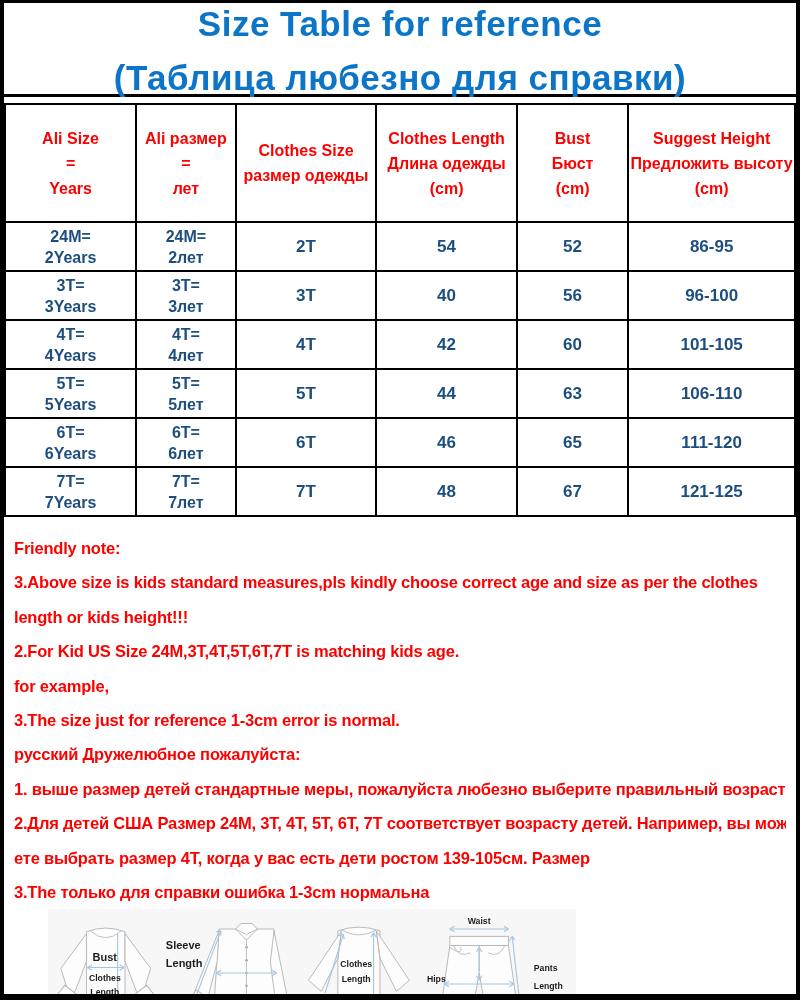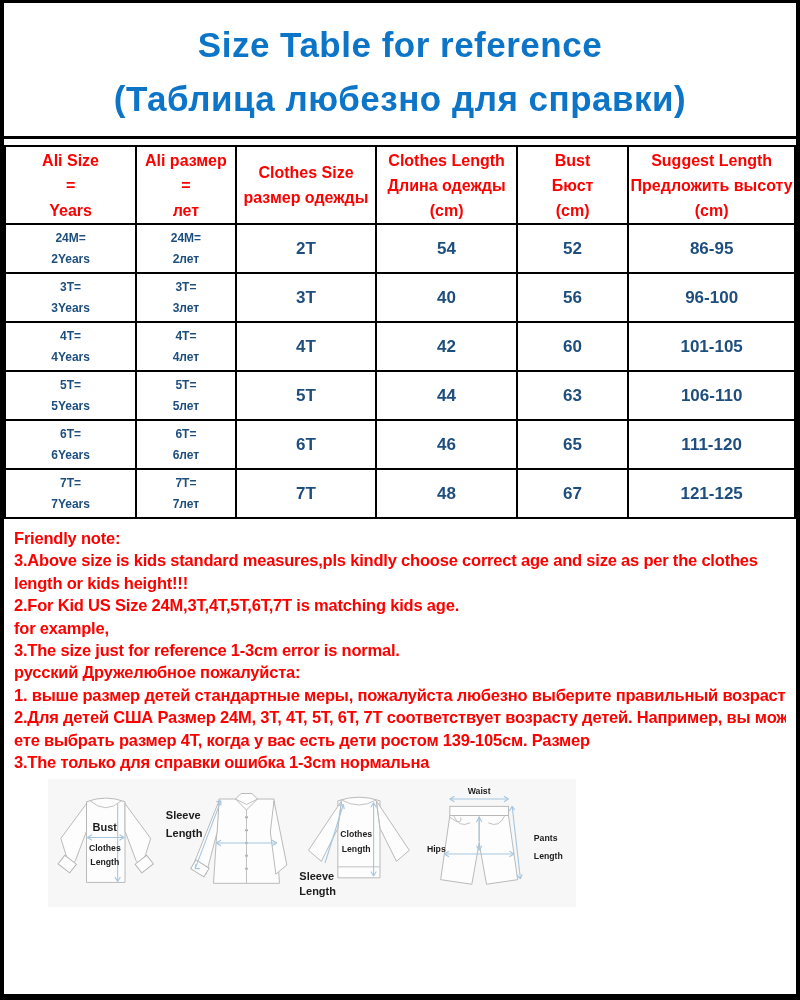--- a/index.html
+++ b/index.html
@@ -12,21 +12,21 @@
   .page {
     width:800px; height:1000px;
     border:4px solid #000;
     border-top-width:3px;
     border-bottom-width:6px;
     background:#fff;
     overflow:hidden;
   }
   
   .title-box {
-    height:136px;
+    height:94px;
     border-bottom:3px solid #000;
     display:flex; flex-direction:column; justify-content:center; align-items:center;
     padding-top:4px;
   }
   .title-line {
     color:#0d75c8;
     font-size:35px;
     font-weight:bold;
     line-height:54px;
     letter-spacing:.5px;
@@ -38,45 +38,46 @@
     border-collapse:collapse;
     table-layout:fixed;
     margin-top:6px;
   }
   table.size-table th, table.size-table td {
     border:2px solid #000;
     text-align:center;
     vertical-align:middle;
     padding:0;
   }
-  table.size-table tr.hdr { height:78px; }
+  table.size-table tr.hdr { height:118px; }
   table.size-table tr.data-row { height:49px; }
   .hdr-cell div {
     color:#fb0200;
     font-size:16px;
     font-weight:bold;
     line-height:25px;
     white-space:nowrap;
   }
   td.val {
     color:#1d4e7e;
     font-size:17px;
     font-weight:bold;
   }
-  td.val .sub { font-size:12px; line-height:21px; white-space:nowrap; }
+  td.val .sub { font-size:16px; line-height:21px; white-space:nowrap; }
   
   .notes { padding:8px 10px 0 10px; }
   .notes div {
     color:#fb0200;
     font-size:16.5px;
     font-weight:bold;
     line-height:22.4px;
     letter-spacing:-0.2px;
     white-space:nowrap;
     overflow:hidden;
+    margin-top:12px;
   }
   
   .diagrams {
     margin:6px 0 0 44px;
     width:528px; height:128px;
     background:#f7f7f7;
     display:flex;
     align-items:center;
   }
   .diagrams svg { display:block; }
@@ -126,21 +127,21 @@
         <div>Clothes Length</div>
         <div>Длина одежды</div>
         <div>(cm)</div>
       </th>
       <th class="hdr-cell">
         <div>Bust</div>
         <div>Бюст</div>
         <div>(cm)</div>
       </th>
       <th class="hdr-cell">
-        <div>Suggest Length</div>
+        <div>Suggest Height</div>
         <div>Предложить высоту</div>
         <div>(cm)</div>
       </th>
     </tr>
 
     <tr class="data-row">
       <td class="val">
         <div class="sub">24M=</div>
         <div class="sub">2Years</div>
       </td>

